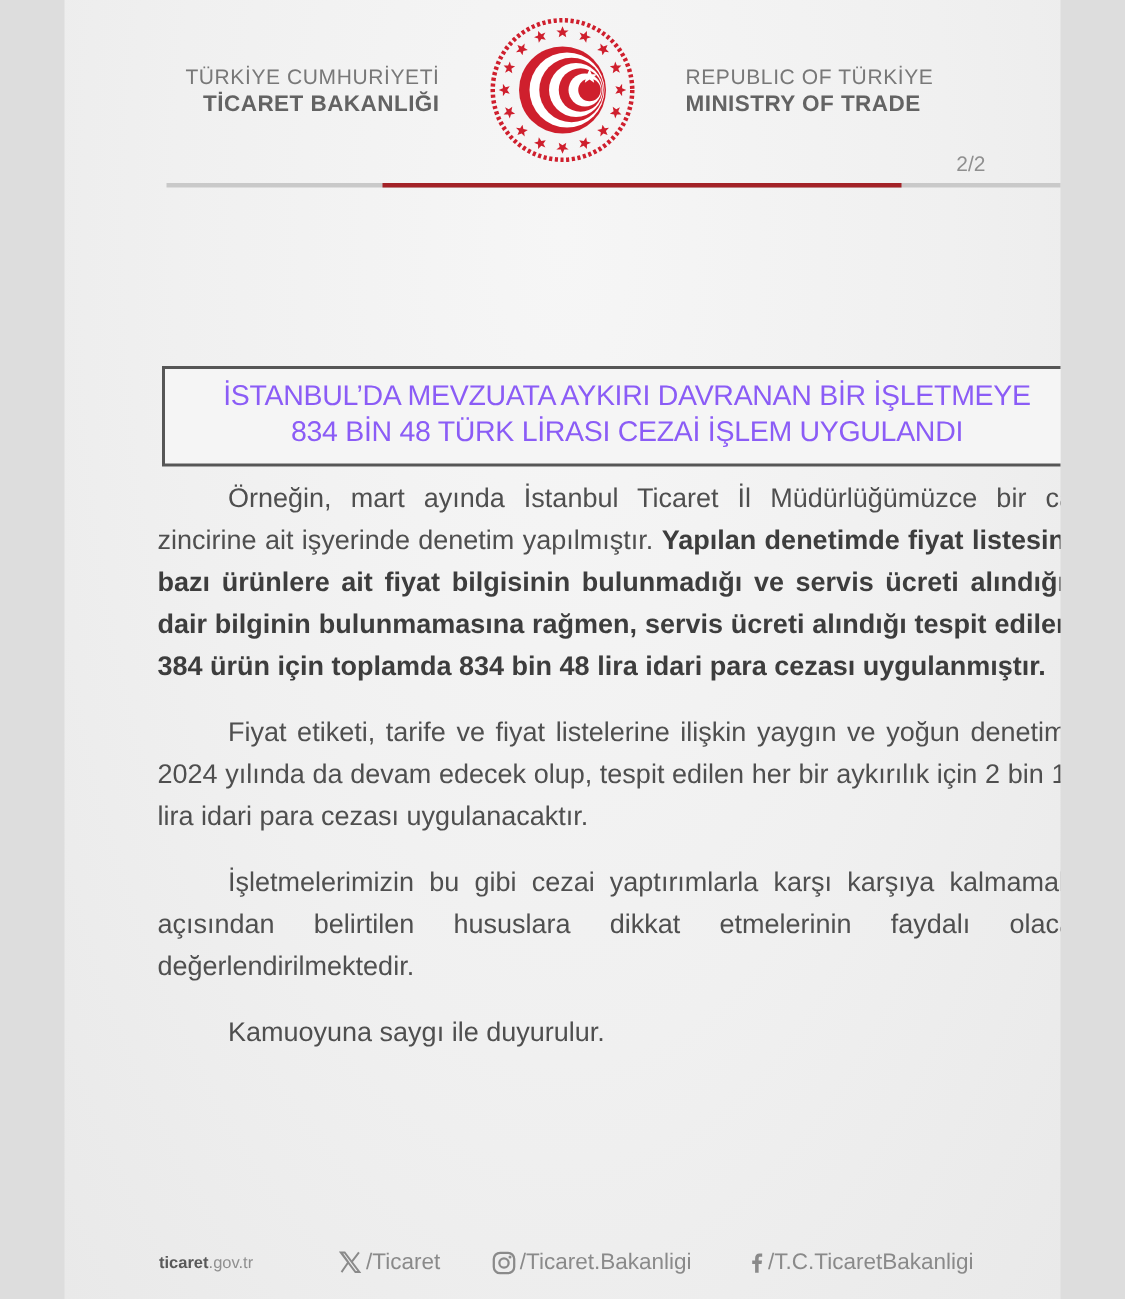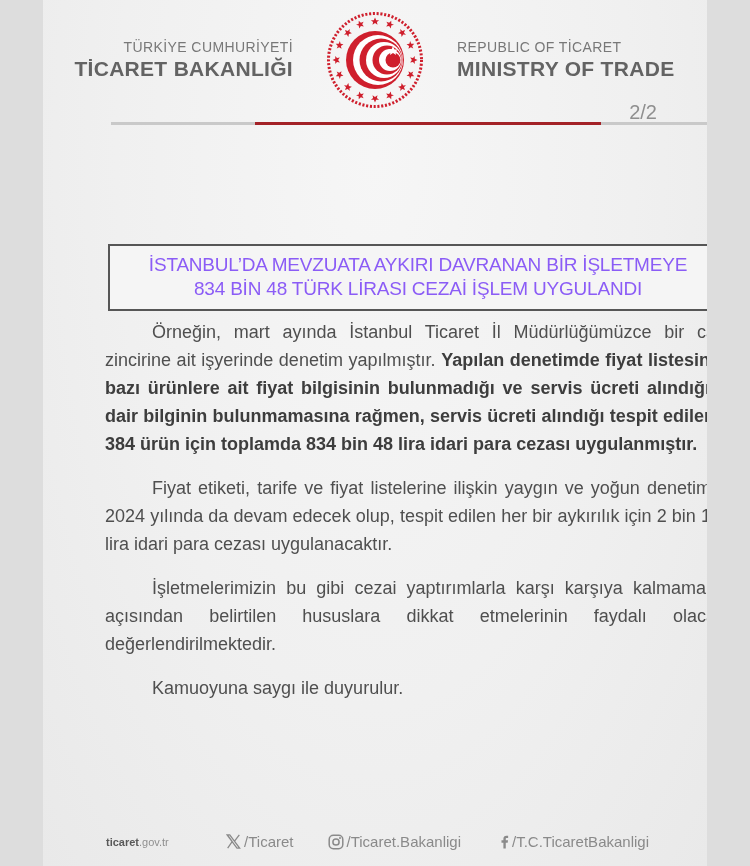--- a/index.html
+++ b/index.html
@@ -15,27 +15,27 @@
 
   
   .header {
     position:absolute; top:10px; left:0; right:0;
     display:grid; grid-template-columns:1fr auto 1fr;
     align-items:center;
   }
   .header-left  { justify-self:end;  text-align:right; margin-right:32px; }
   .header-right { justify-self:start; text-align:left;  margin-left:32px; }
   .hdr-line1 { font-size:14px; letter-spacing:0.4px; color:#787878; }
-  .hdr-line2 { font-size:21px; font-weight:bold; letter-spacing:0.3px; color:#636363; margin-top:2px; }
+  .hdr-line2 { font-size:15px; font-weight:bold; letter-spacing:0.3px; color:#636363; margin-top:2px; }
   .logo { width:100px; height:100px; display:block; }
 
   
   .page-indicator {
     position:absolute; top:101px; right:50px;
-    font-size:20px; color:#8f8f8f;
+    font-size:14px; color:#8f8f8f;
   }
   .divider {
     position:absolute; top:122px; left:68px; width:632px; height:3px;
     background:#c9c9c9;
   }
   .divider-red {
     position:absolute; left:144px; top:0; width:346px; height:3px;
     background:#a32227;
   }
 
@@ -147,21 +147,21 @@
         <circle r="21.5" cx="6" fill="#cf1f2d"></circle>
         <circle r="18" cx="9" fill="#ffffff"></circle>
         <circle r="14.5" cx="12" fill="#cf1f2d"></circle>
         <circle r="11" cx="15" fill="#ffffff"></circle>
         <circle r="7.5" cx="18" fill="#cf1f2d"></circle>
         <path d="M0,-5 L1.47,-1.55 5.1,-1.55 2.38,0.62 3.1,4.1 0,2 -3.1,4.1 -2.38,0.62 -5.1,-1.55 -1.47,-1.55 Z" transform="translate(18,-9)" fill="#ffffff"></path>
       </g>
     </svg>
 
     <div class="header-right">
-      <div class="hdr-line1">REPUBLIC OF TİCARET</div>
+      <div class="hdr-line1">REPUBLIC OF TÜRKİYE</div>
       <div class="hdr-line2">MINISTRY OF TRADE</div>
     </div>
   </div>
 
   <div class="page-indicator">2/2</div>
   <div class="divider">
     <div class="divider-red"></div>
   </div>
 
   <div class="title-box">

